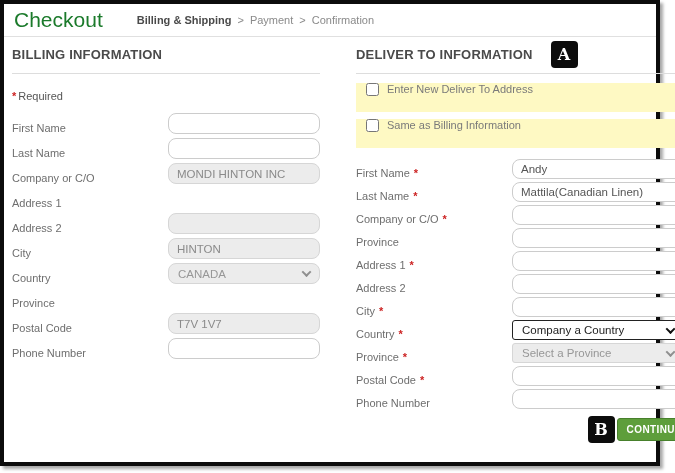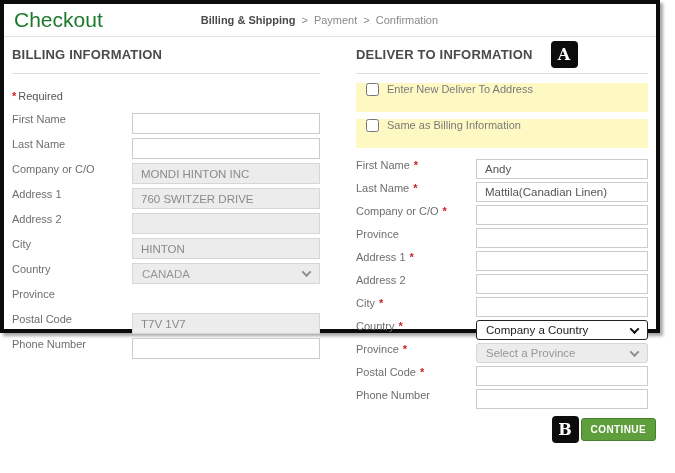--- a/index.html
+++ b/index.html
@@ -1,27 +1,27 @@
 <!DOCTYPE html>
 <html><head>
 <meta charset="utf-8">
 <style>
   * { margin:0; padding:0; box-sizing:border-box; }
   html,body { width:675px; height:473px; background:#fff; overflow:hidden;
               font-family:"Liberation Sans", sans-serif; }
 
-  .frame { position:absolute; left:0; top:0; width:660px; height:333px;
+  .frame { position:absolute; left:0; top:0; width:660px; height:466px;
            border:4px solid #0c0c0c; background:#fff;
            box-shadow:3px 3px 3px rgba(0,0,0,.35); }
 
   
   .header { height:33px; border-bottom:1px solid #e0e0e0; display:flex;
             align-items:center; padding:0 10px; }
   .page-title { font-size:21px; font-weight:400; color:#1b7a2b; }
-  .breadcrumb { margin-left:98px; font-size:11px; color:#8a8a8a; display:flex; align-items:center; }
+  .breadcrumb { margin-left:34px; font-size:11px; color:#8a8a8a; display:flex; align-items:center; }
   .crumb.current { font-weight:bold; color:#4a4a4a; }
   .sep { margin:0 6px; color:#8a8a8a; }
 
   
   .columns { display:flex; padding:0 8px; }
   .col.left  { width:308px; }
   .col.right { flex:1; margin-left:36px; }
 
   h2 { font-size:13px; color:#4a4a4a; letter-spacing:.2px; }
   .col.left h2 { margin-top:10px; padding-bottom:11px; border-bottom:1px solid #ddd; }
@@ -32,30 +32,30 @@
            font-family:"DejaVu Serif", serif; font-weight:bold; font-size:16px;
            display:flex; align-items:center; justify-content:center;
            border-radius:4px; flex:0 0 auto; }
   .heading-row .badge { margin-left:18px; }
 
   .required-note { margin:16px 0 11px; font-size:11px; color:#555; }
   .req { color:#cc2222; font-weight:bold; margin-right:2px; }
   .flabel-wrap .req { margin-left:4px; }
 
   
-  .form-row { display:flex; align-items:flex-start; margin-bottom:4px; height:21px; }
+  .form-row { display:flex; align-items:flex-end; margin-bottom:4px; height:21px;gap:36px; }
   .col.right .form-row { margin-bottom:3px; height:20px; }
   .flabel-wrap { width:120px; flex:0 0 auto; font-size:11px; color:#6e6e6e; }
-  .inp { flex:1; min-width:0; height:21px; border:1px solid #ccc; border-radius:0;
+  .inp { flex:1; min-width:0; height:21px; border:1px solid #ccc; border-radius:8px;
          padding:0 8px; font-size:11.5px; color:#555; outline:none; background:#fff;
          font-family:"Liberation Sans", sans-serif; }
   .col.right .inp { height:20px; }
   .inp.disabled { background:#ececec; color:#8a8a8a; border-color:#d6d6d6; }
 
-  .sel { flex:1; min-width:0; height:21px; border:1px solid #ccc; border-radius:0;
+  .sel { flex:1; min-width:0; height:21px; border:1px solid #ccc; border-radius:8px;
          background:#fff; display:flex; align-items:center; justify-content:space-between;
          padding:0 9px; font-size:11.5px; color:#555; }
   .col.right .sel { height:20px; border-radius:3px; }
   .sel.disabled { background:#ececec; color:#979797; border-color:#d6d6d6; }
   .sel.highlight { border-color:#222; color:#222; }
   .chev { width:7px; height:7px; border-right:2px solid #555; border-bottom:2px solid #555;
           transform:rotate(45deg) translate(-1px,-1px); flex:0 0 auto; }
   .sel.disabled .chev { border-color:#8f8f8f; }
   .sel.highlight .chev { border-color:#111; }
 
@@ -112,21 +112,20 @@
           <div class="form-row">
             <span class="flabel-wrap">Last Name</span>
             <input type="text" class="inp" readonly="" style="">
           </div>
           <div class="form-row">
             <span class="flabel-wrap">Company or C/O</span>
             <input type="text" class="inp disabled" readonly="" value="MONDI HINTON INC" style="">
           </div>
           <div class="form-row">
             <span class="flabel-wrap">Address 1</span>
-            <input type="text" class="inp disabled" readonly="" value="760 SWITZER DRIVE" style="">
           </div>
           <div class="form-row">
             <span class="flabel-wrap">Address 2</span>
             <input type="text" class="inp disabled" readonly="" style="">
           </div>
           <div class="form-row">
             <span class="flabel-wrap">City</span>
             <input type="text" class="inp disabled" readonly="" value="HINTON" style="">
           </div>
           <div class="form-row">

